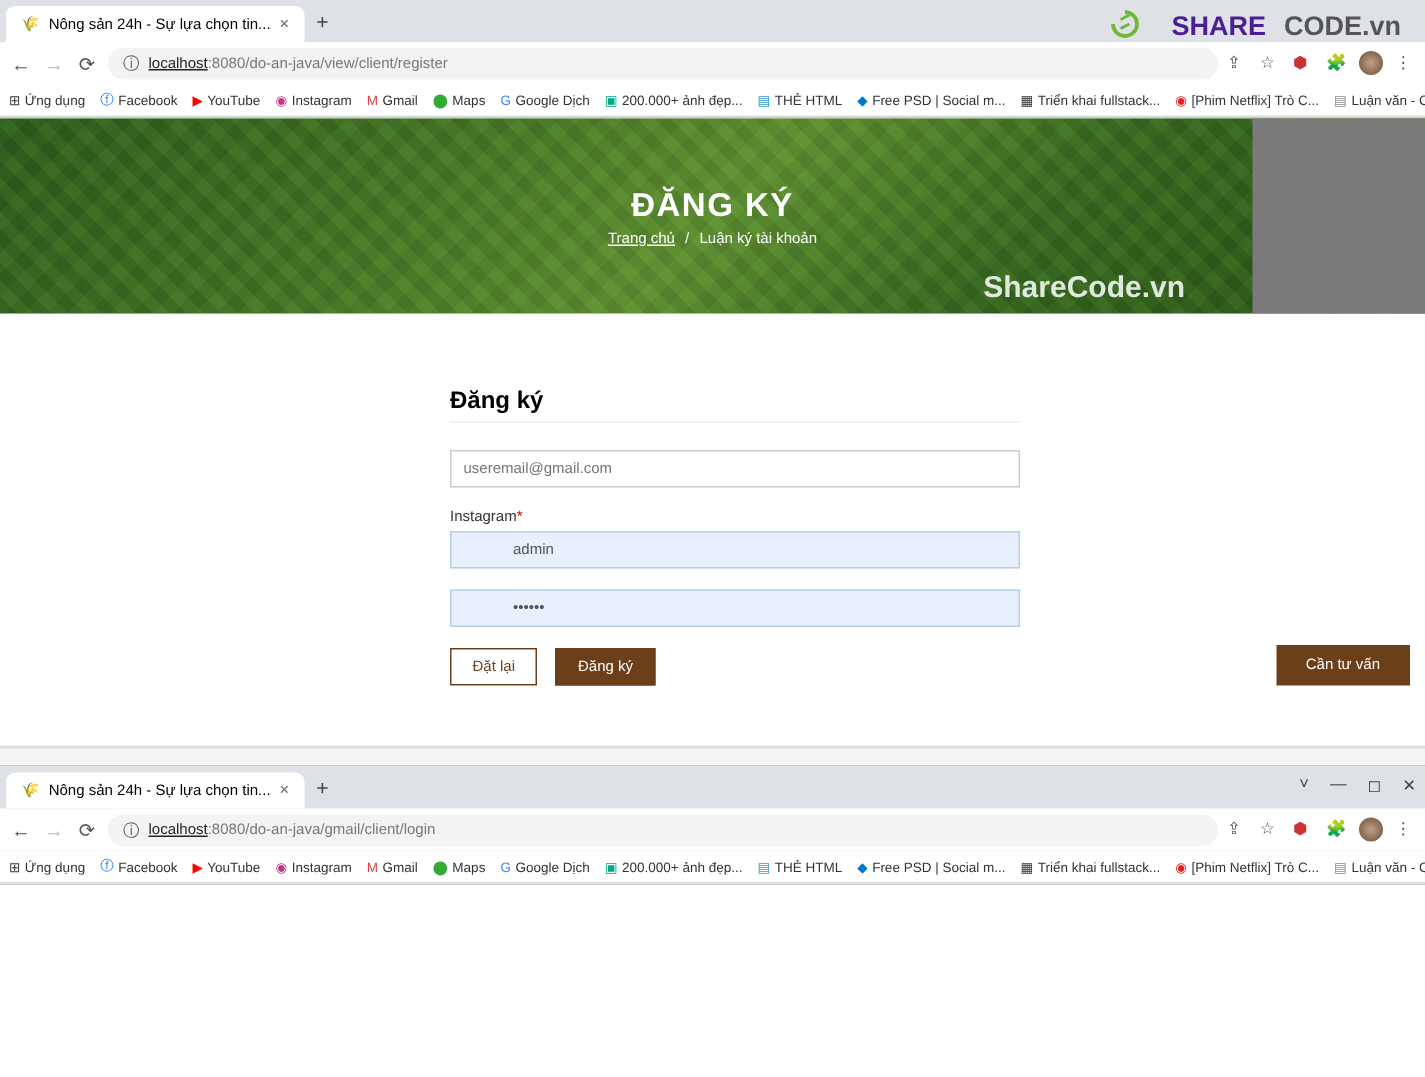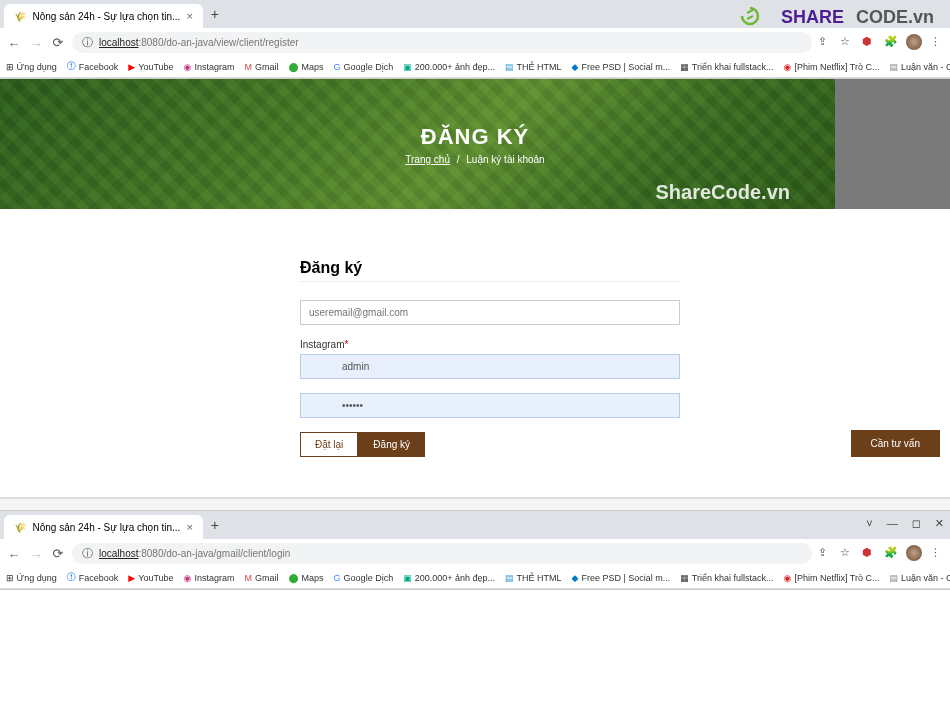--- a/index.html
+++ b/index.html
@@ -39,21 +39,21 @@
 .breadcrumb { font-size: 10px; margin-top: 4px; z-index: 2; }
 .breadcrumb a { color: #fff; text-decoration: underline; }
 
 .form-wrap { max-width: 380px; margin: 50px auto 40px 300px; }
 .form-title { font-size: 16px; font-weight: bold; margin-bottom: 18px; border-bottom: 1px solid #eee; padding-bottom: 4px; }
 .fgroup { margin-bottom: 14px; }
 .flabel { font-size: 10px; color: #333; display: block; margin-bottom: 4px; }
 .req { color: #c00; }
 .finput { width: 100%; border: 1px solid #ccc; padding: 6px 8px; font-size: 10px; color: #555; }
 .finput.filled { background: #e7f0fc; border-color: #b8cde8; padding-left: 41px; }
-.fbuttons { display: flex; gap: 0; margin-top: 10px; }
+.fbuttons { display: flex; gap: 12px; margin-top: 10px; }
 .btn { padding: 6px 14px; font-size: 10px; border: 1px solid #6b3f1a; cursor: pointer; }
 .btn-reset { background: #fff; color: #6b3f1a; }
 .btn-submit { background: #6b3f1a; color: #fff; }
 .consult-btn { position: absolute; right: 10px; bottom: 0; background: #6b3f1a; color: #fff; padding: 8px 20px; font-size: 10px; cursor: pointer; }
 
 
 .win-gap { height: 14px; background: #f5f5f5; border-top: 2px solid #ddd; border-bottom: 1px solid #ccc; }
 
 
 .window2 .tab-bar { position: relative; }

